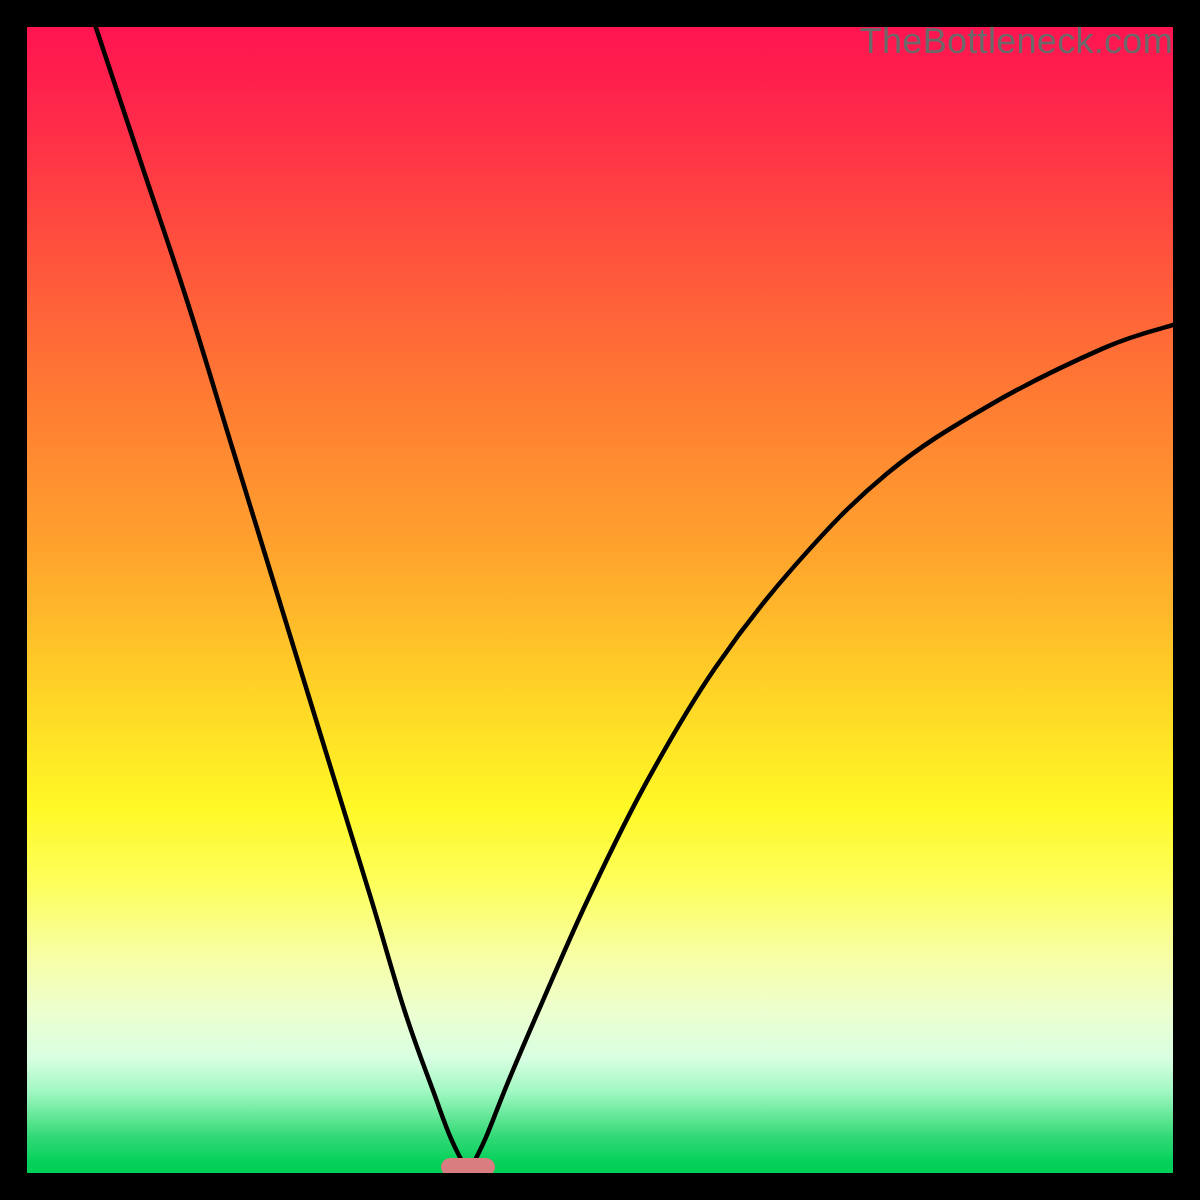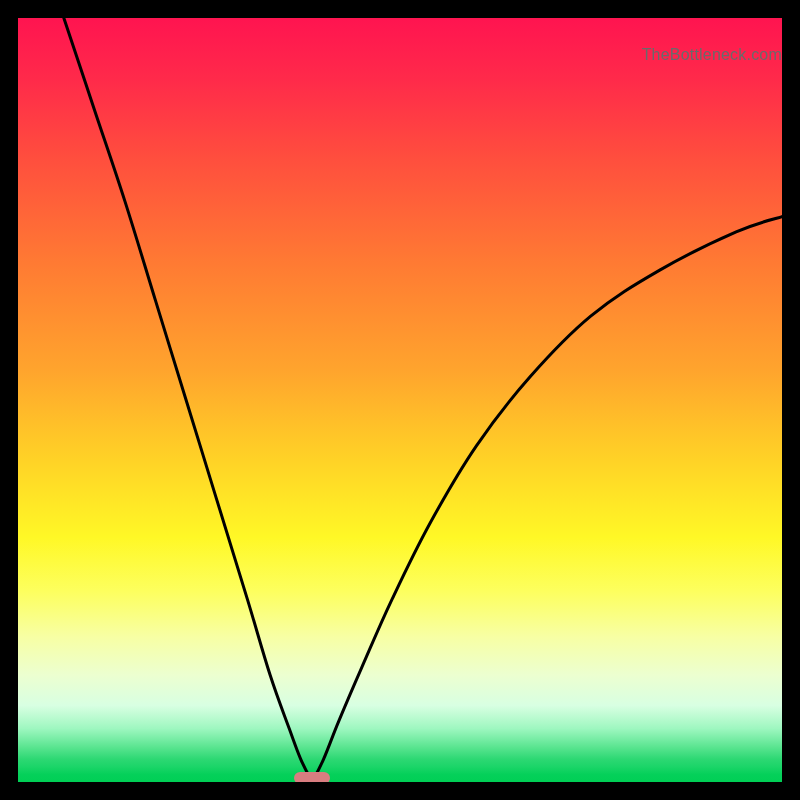--- a/index.html
+++ b/index.html
@@ -63,24 +63,23 @@
     background: #d97d80;
     border-radius: 6px;
     bottom: -2px;
     transform: translateX(-50%);
   }
   .watermark {
     position: absolute;
     top: 14px;
     right: 18px;
     color: #6a6a6a;
-    font-size: 16px;
+    font-size: 24px;
     letter-spacing: 0.2px;
     user-select: none;
-    margin-top: 32px;
   }
 </style>
 </head>
 <body>
 
 <div class="frame">
 
   <div class="plot-area">
     <div class="gradient"></div>
 

